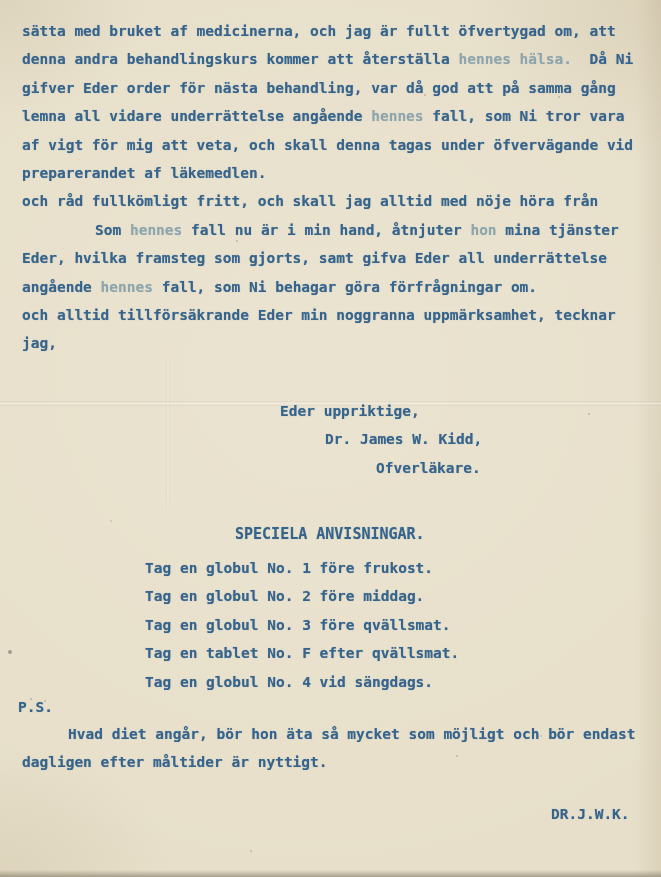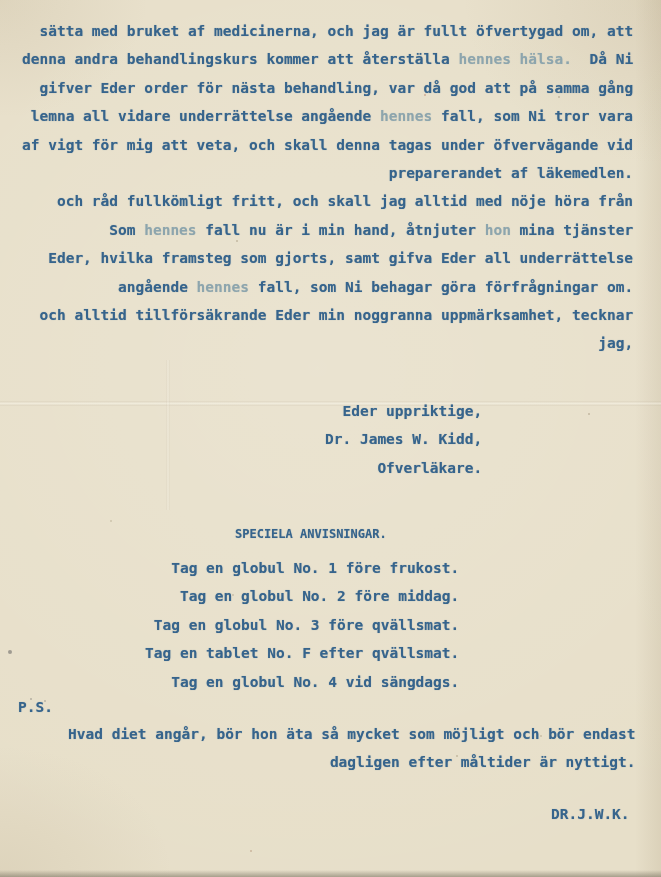--- a/index.html
+++ b/index.html
@@ -15,33 +15,33 @@
       radial-gradient(ellipse 30% 18% at 0% 0%, rgba(150,128,92,0.12), rgba(150,128,92,0) 75%),
       linear-gradient(to left, rgba(145,125,90,0.14), rgba(145,125,90,0) 26px),
       #e7dfc9;
     font-family: "DejaVu Sans Mono", "Liberation Mono", monospace;
     font-weight: bold;
     font-size: 14.5px;
     line-height: 28.4px;
     color: #36648c;
     text-shadow: 0 0 1px rgba(47,94,136,0.45);
   }
-  .tline { white-space: pre; text-align: right; }
+  .tline { white-space: pre; }
   .tline.indent { padding-left: 73px; }
   .faded {
     color: #8da5ad;
     text-shadow: 0 0 1px rgba(141,165,173,0.4);
   }
   .body-block   { position: absolute; top: 17px;  left: 22px; }
   .closing      { position: absolute; top: 381px; left: 280px; margin-top: 16px; }
   .closing .c1  { margin-left: 45px; }
   .closing .c2  { margin-left: 96px; }
   .heading {
     position: absolute; top: 520px; left: 235px;
-    margin: 0; font-size: 12px; line-height: 28.4px;
+    margin: 0; font-size: 15px; line-height: 28.4px;
     font-weight: bold; white-space: pre;
   }
   .instructions { position: absolute; top: 554px; left: 145px; }
   .ps-label     { position: absolute; top: 693px; left: 18px; }
   .ps-body      { position: absolute; top: 720px; left: 22px; }
   .ps-body .tline.indent { padding-left: 46px; }
   .initials     { position: absolute; top: 800px; left: 551px; }
 
   
   .crease-h {

